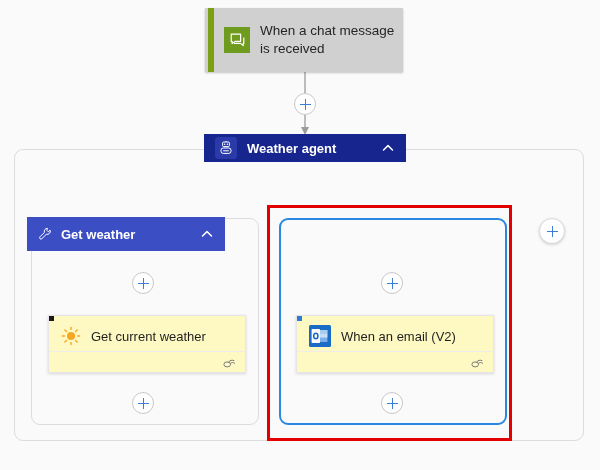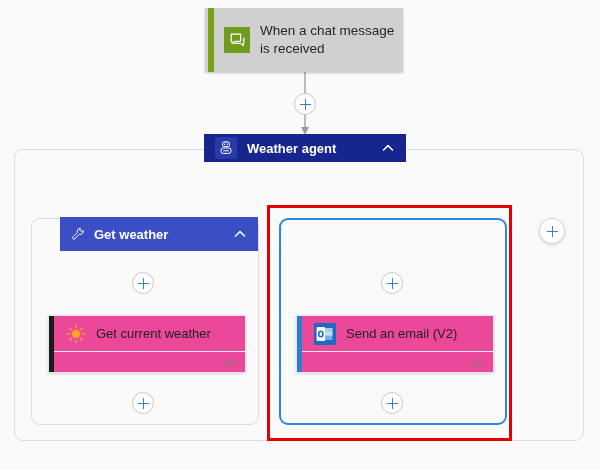--- a/index.html
+++ b/index.html
@@ -129,21 +129,21 @@
     position: absolute;
     height: 34px;
     background: #3b4ec4;
     display: flex;
     align-items: center;
     padding: 0 11px;
     box-sizing: border-box;
     gap: 9px;
   }
   .tool-node.n-getweather {
-    left: 60px; top: 217px;
+    left: 27px; top: 217px;
     width: 198px;
   }
   .tool-node.n-sendemail {
     left: 293px; top: 217px;
     width: 196px;
     border: 2px solid #8ec0f0;
   }
   .tool-title {
     color: #ffffff;
     font-size: 13px;
@@ -154,25 +154,26 @@
   
   .chevron {
     width: 14px; height: 14px;
     flex: 0 0 14px;
   }
 
   
   .action-card {
     position: absolute;
     width: 198px; height: 58px;
-    background: #ec4899;
+    background: #fef9c3;
     border: 1px solid #e6e6e6;
     box-sizing: border-box;
     box-shadow: 0 1px 3px rgba(0,0,0,0.14);
     display: flex;
+    flex-direction: column;
   }
   .action-card.c-weather { left: 48px; top: 315px; }
   .action-card.c-email   { left: 296px; top: 315px; }
 
   .card-accent { width: 5px; flex: 0 0 5px; }
   .card-accent.dark { background: #1a1a1a; }
   .card-accent.blue { background: #2b7cd3; }
 
   .card-body {
     flex: 1;
@@ -390,21 +391,21 @@
           <svg width="22" height="22" viewBox="0 0 22 22">
             <rect x="0" y="0" width="22" height="22" rx="1.5" fill="#1a6bc4"></rect>
             <rect x="10" y="5" width="8.4" height="12" fill="#7aaee8"></rect>
             <rect x="10" y="5" width="8.4" height="3.4" fill="#a8cbf0"></rect>
             <path d="M10 8.4h8.4v4.2H10z" fill="#c5ddf7"></path>
             <rect x="2.6" y="4" width="8.4" height="14" rx="0.8" fill="#ffffff"></rect>
             <ellipse cx="6.8" cy="11" rx="2.9" ry="3.6" fill="#1a6bc4"></ellipse>
             <ellipse cx="6.8" cy="11" rx="1.3" ry="1.9" fill="#ffffff"></ellipse>
           </svg>
         </span>
-        <span class="card-label">Send an email (V2)</span>
+        <span class="card-label">When an email (V2)</span>
       </div>
       <div class="card-bottom">
         <span class="link-icon">
           <svg width="14" height="12" viewBox="0 0 14 12">
             <ellipse cx="5.2" cy="6.4" rx="3.3" ry="2.5" fill="none" stroke="#7a7a7a" stroke-width="1"></ellipse>
             <path d="M6.6 4.2 C7.4 2.2 10.4 1.6 12 2.6" fill="none" stroke="#7a7a7a" stroke-width="1" stroke-linecap="round"></path>
             <path d="M8.4 5.4 C9.8 4.2 11.6 4.3 12.6 5.2" fill="none" stroke="#7a7a7a" stroke-width="1" stroke-linecap="round"></path>
           </svg>
         </span>
       </div>

